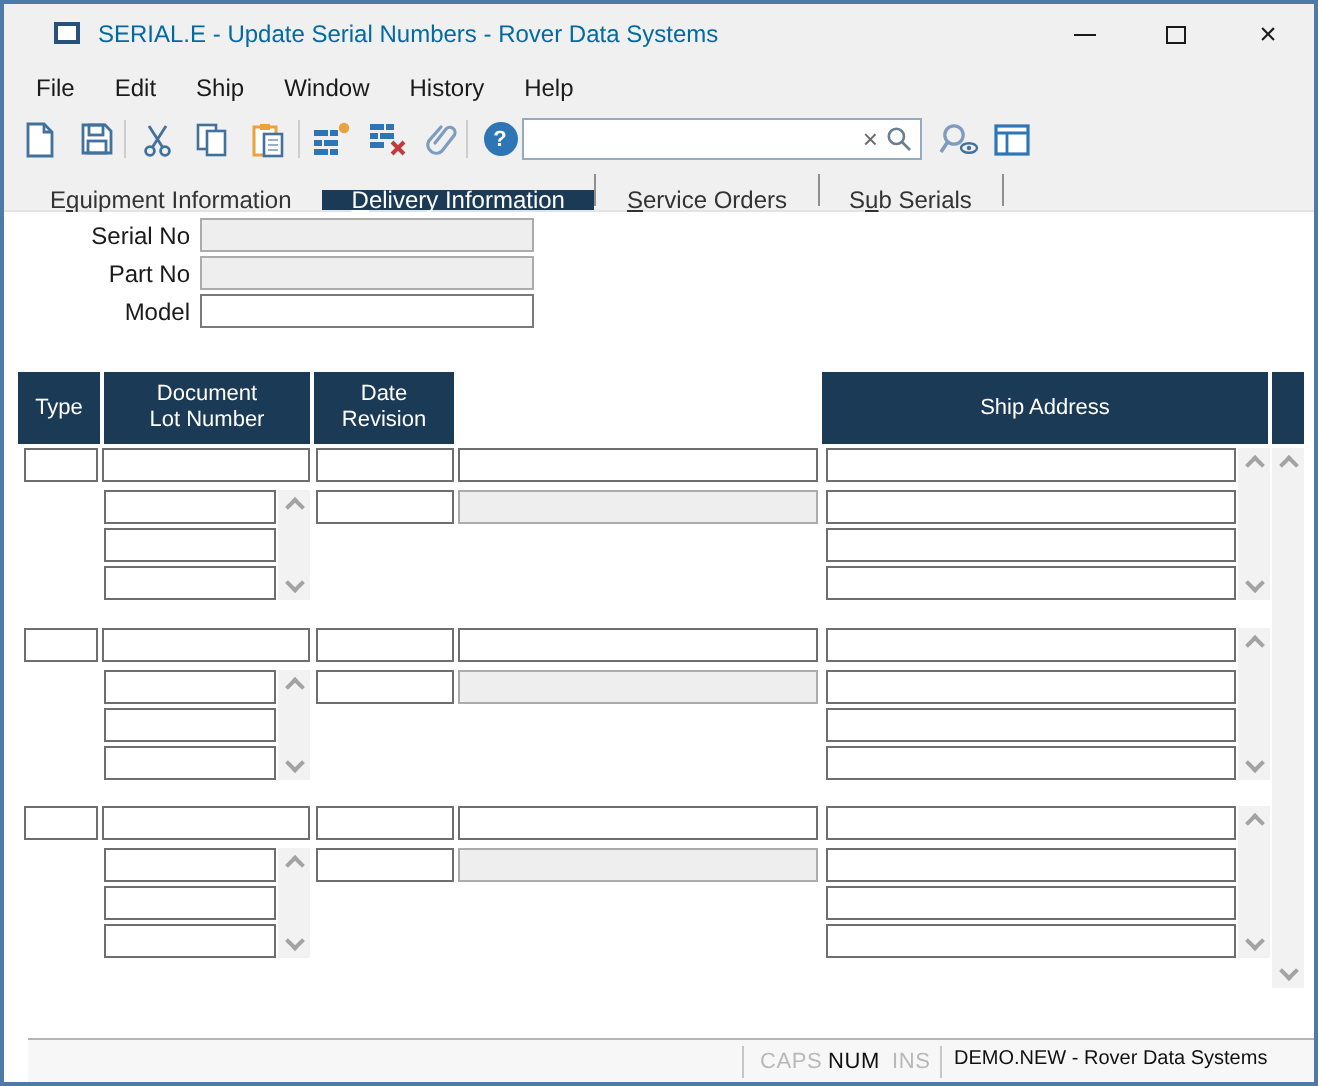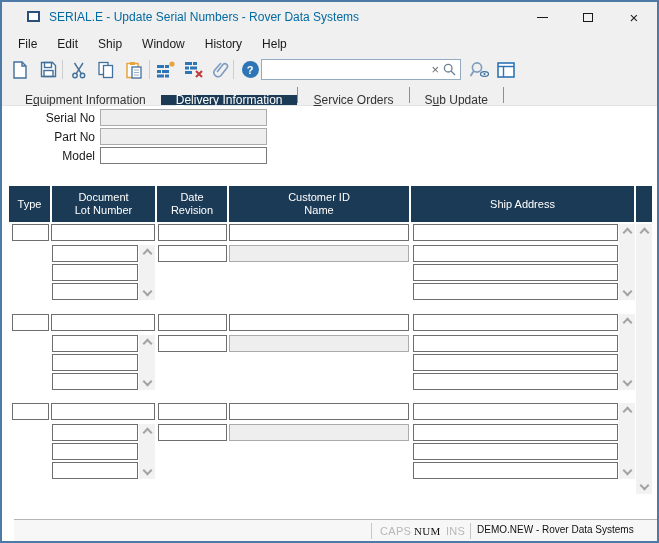--- a/index.html
+++ b/index.html
@@ -58,21 +58,21 @@
 
   .sbar{ position:absolute; background:#f2f2f2; display:flex; flex-direction:column; justify-content:space-between; align-items:center; padding:5px 0; }
   .chev{ width:7px; height:7px; border-left:2px solid #a3a3a3; border-top:2px solid #a3a3a3; }
   .chev.up{ transform:rotate(45deg); }
   .chev.down{ transform:rotate(225deg); }
 
   
   .statusbar{ position:absolute; left:12px; top:517px; width:655px; height:34px; background:#f7f7f7; border-top:1px solid #b5b5b5; font-size:11px; }
   .sb-sep{ position:absolute; top:3px; width:1px; height:16px; background:#c6c6c6; }
   .sb-key{ position:absolute; top:5px; color:#b8b8b8; letter-spacing:0.3px; }
-  .sb-key.on{ color:#111;font-family:Liberation Serif, serif; }
+  .sb-key.on{ color:#111; }
   .sb-msg{ position:absolute; left:463px; top:4px; font-size:10px; color:#111; white-space:nowrap; }
   .grip{ position:absolute; right:2px; bottom:2px; }
 
   svg.icon{ display:block; }
 </style>
 </head>
 <body>
 
 <div class="window">
 
@@ -206,21 +206,21 @@
     </div>
     <div class="tab active">
       <span><span></span><span class="key">D</span><span>elivery Information</span></span>
     </div>
     <span class="tab-sep"></span>
     <div class="tab">
       <span><span></span><span class="key">S</span><span>ervice Orders</span></span>
     </div>
     <span class="tab-sep"></span>
     <div class="tab">
-      <span><span>S</span><span class="key">u</span><span>b Update</span></span>
+      <span><span>S</span><span class="key">u</span><span>b Serials</span></span>
     </div>
     <span class="tab-sep"></span>
   </div>
 
   <div class="content">
 
     <span class="form-label" style="left:5px; top:5px">Serial No</span>
     <input class="form-input" style="top: 3px;" disabled="" value="">
     <span class="form-label" style="left:5px; top:24px">Part No</span>
     <input class="form-input" style="top: 22px;" disabled="" value="">
@@ -230,24 +230,20 @@
     <div class="thead" style="left:7px;  width:41px">
       <span>Type</span>
     </div>
     <div class="thead" style="left:50px; width:103px">
       <span>Document</span>
         <span>Lot Number</span>
     </div>
     <div class="thead" style="left:155px;width:70px">
       <span>Date</span>
         <span>Revision</span>
-    </div>
-    <div class="thead" style="left:227px;width:180px">
-      <span>Customer ID</span>
-        <span>Name</span>
     </div>
     <div class="thead" style="left:409px;width:223px">
       <span>Ship Address</span>
     </div>
     <div class="thead" style="left:634px;width:16px"></div>
 
     <div class="group" style="top:118px">
       <input class="cell-input" style="left: 10px; top: 0px; width: 37px;" value="">
       <input class="cell-input" style="left: 49px; top: 0px; width: 104px;" value="">
       <input class="cell-input" style="left: 156px; top: 0px; width: 69px;" value="">

